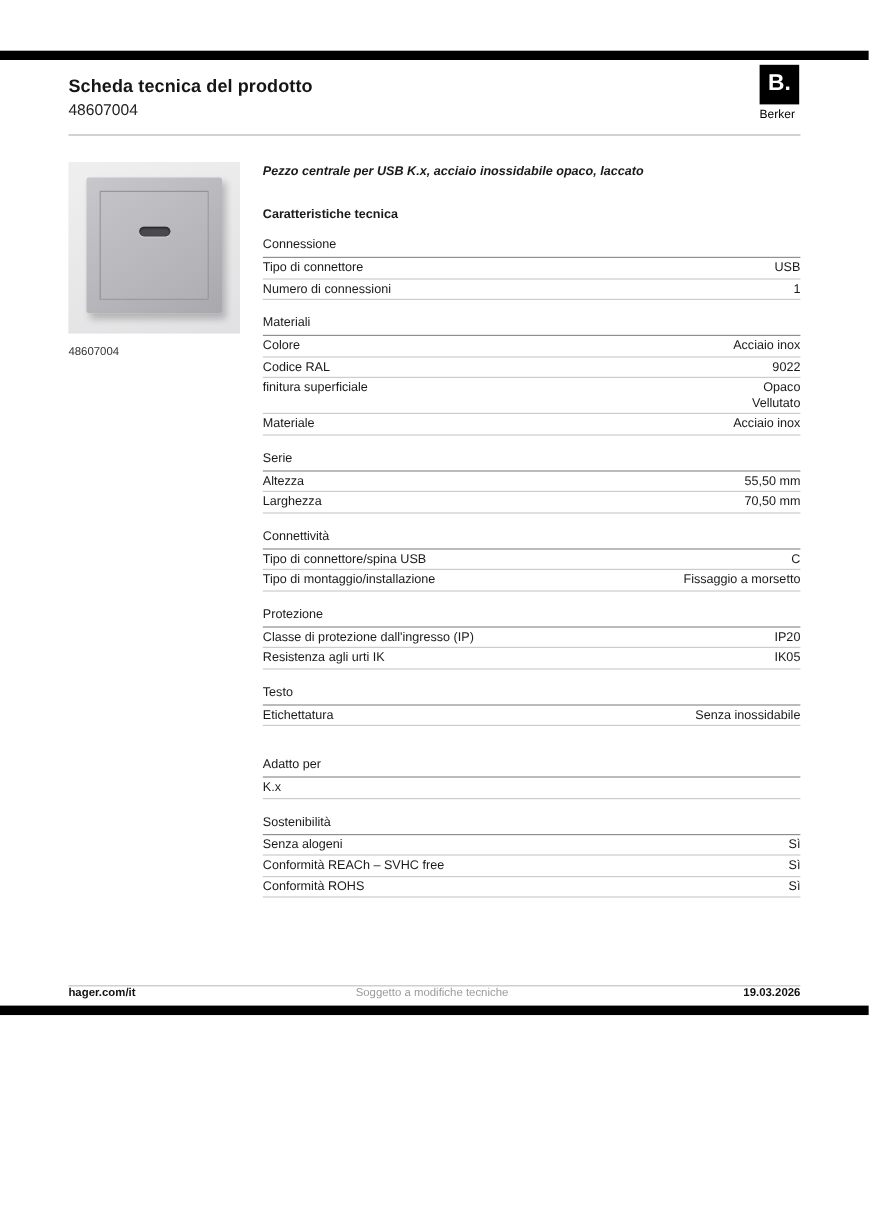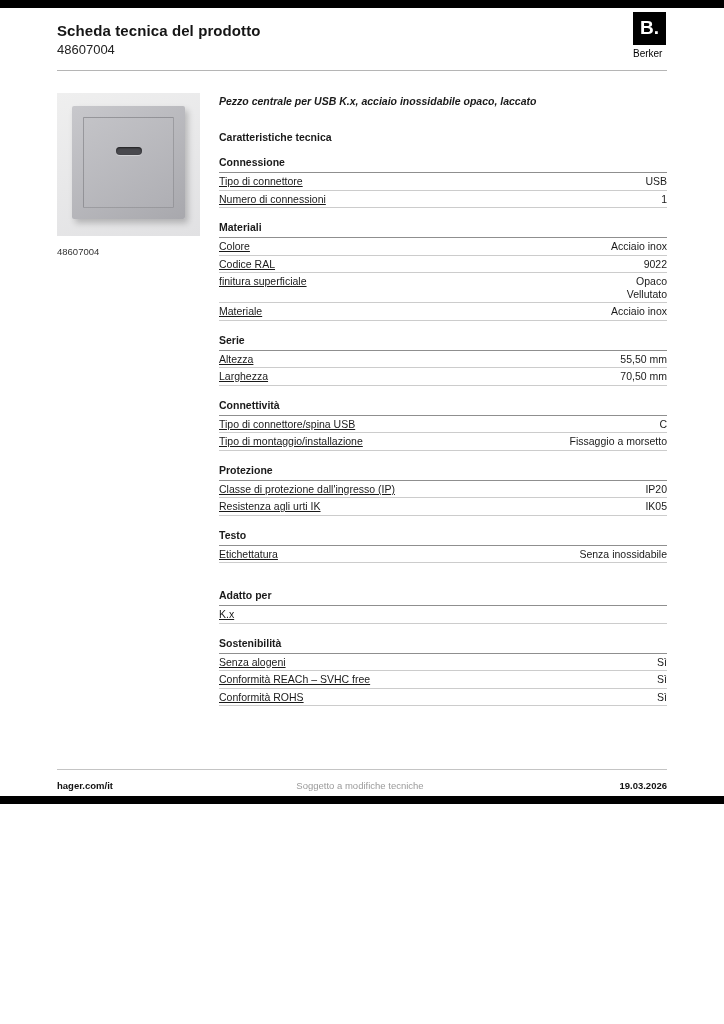--- a/index.html
+++ b/index.html
@@ -1,19 +1,19 @@
 <!DOCTYPE html>
 <html><head>
 <meta charset="utf-8">
 <style>
   * { margin:0; padding:0; box-sizing:border-box; }
   body { margin:0; background:#ffffff; }
   .page {
     width:724px; height:804px; background:#ffffff; position:relative;
-    font-family:"Liberation Sans", sans-serif; color:#1a1a1a; overflow:hidden;
+    font-family:"Liberation Sans", sans-serif; color:#1a1a1a; overflow:hidden;margin-top:42px;
   }
   .edge-bar { position:absolute; left:0; width:724px; height:8px; background:#000; }
   .edge-bar.top { top:0; }
   .edge-bar.bottom { bottom:0; }
 
   .header { padding:22px 57px 0; position:relative; }
   .title { font-size:15px; font-weight:bold; color:#151515; letter-spacing:.1px; }
   .product-number { font-size:13px; margin-top:3px; color:#222; }
   .logo { position:absolute; top:12px; right:57px; width:34px; }
   .logo-square {
@@ -44,34 +44,34 @@
     box-shadow:inset 0 1px 2px rgba(0,0,0,0.6), 0 1px 0 rgba(255,255,255,0.35);
   }
   .image-caption { font-size:9.5px; color:#333; margin-top:10px; }
 
   .specs-col { flex:1; min-width:0; }
   .description { font-size:10.5px; font-weight:bold; line-height:13px; margin-top:2px;font-style:italic; }
   .specs-heading { font-size:10.5px; font-weight:bold; margin-top:23px; }
   .section { margin-top:13px; }
   .section.gap-before { margin-top:26px; }
   .section-title {
-    font-size:10.5px; font-weight:bold; padding-bottom:4px;
+    font-size:10.5px; font-weight:normal; padding-bottom:4px;
     border-bottom:1px solid #8f8f8f;
   }
   .row {
     display:flex; justify-content:space-between; align-items:flex-start;
     padding:2px 0; border-bottom:1px solid #cccccc;
     font-size:10.5px; line-height:12.5px;
   }
-  .row .label { text-align:center; padding-right:10px;text-decoration:underline; }
+  .row .label { text-align:center; padding-right:10px; }
   .row .value { text-align:right; white-space:pre-line; }
 
   .footer {
     position:absolute; left:57px; right:57px; bottom:13px;
-    border-top:1px solid #c4c4c4; padding-top:10px;
+    border-top:1px solid #c4c4c4; padding-top:0;
     display:flex; justify-content:space-between; align-items:baseline;
     font-size:9.5px;
   }
   .footer .site { font-weight:bold; color:#111; }
   .footer .note { position:absolute; left:0; right:4px; text-align:center; color:#9a9a9a; }
   .footer .date { font-weight:bold; color:#111; }
 </style>
 </head>
 <body>
 

